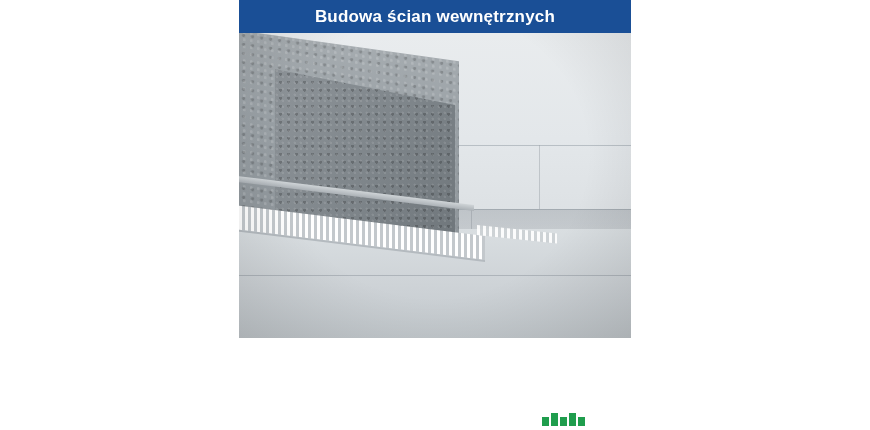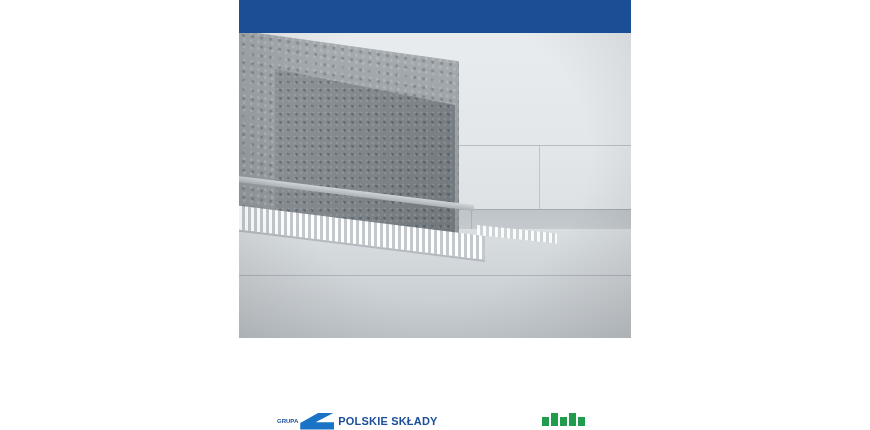--- a/index.html
+++ b/index.html
@@ -264,45 +264,41 @@
   .logo-right .b5 { height: 9px; }
 </style>
 </head>
 <body>
 
 <div id="page">
 
   <div id="card">
 
     <div class="header-bar"></div>
+    <div class="header-title">Budowa ścian wewnętrznych</div>
 
     <div class="photo">
       <div class="wall-bg"></div>
       <div class="joint j1"></div>
       <div class="joint j2"></div>
       <div class="joint j3"></div>
       <div class="vjoint v1"></div>
       <div class="vjoint v2"></div>
       <div class="shadow-band"></div>
       <div class="lower-course"></div>
       <div class="block-top"></div>
       <div class="block-face"></div>
       <div class="block-edge"></div>
       <div class="mortar"></div>
       <div class="mortar-tail"></div>
       <div class="vignette"></div>
     </div>
 
 
     <div class="logos">
-      <div class="logo-left">
-        <span class="grupa">GRUPA</span>
-        <span class="swoosh"></span>
-        <span class="brandname">POLSKIE SKŁADY</span>
-      </div>
       <div class="logo-right">
         <span class="bar b1"></span>
         <span class="bar b2"></span>
         <span class="bar b3"></span>
         <span class="bar b4"></span>
         <span class="bar b5"></span>
       </div>
     </div>
 
   </div>

